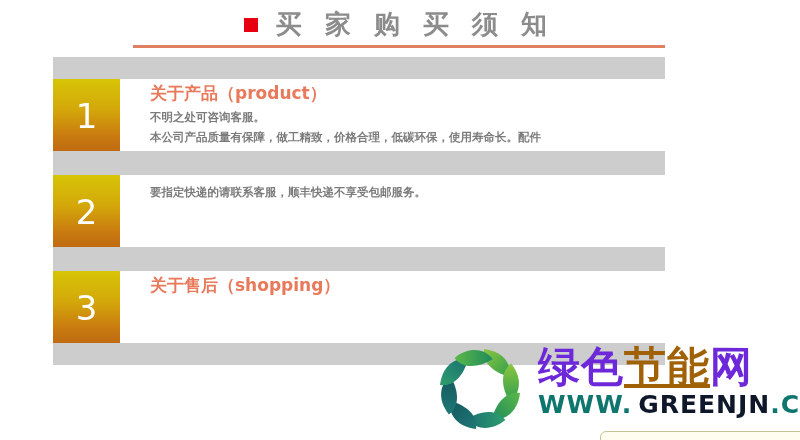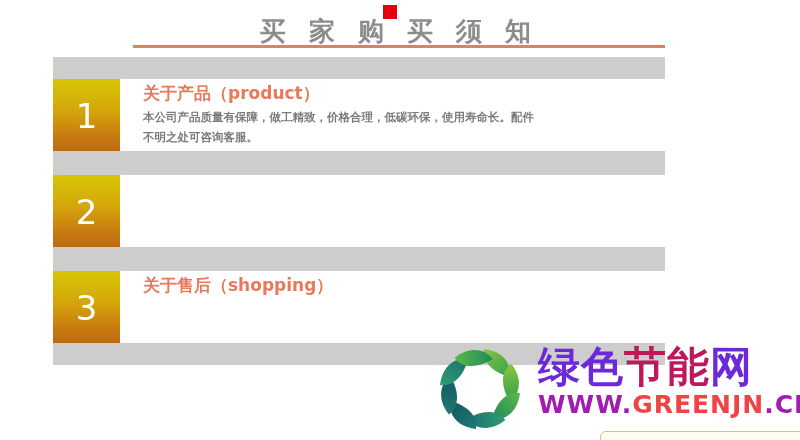--- a/index.html
+++ b/index.html
@@ -21,21 +21,20 @@
     left: 133px;
     top: 6px;
     width: 532px;
     height: 40px;
   }
   .title-row {
     display: flex;
     align-items: center;
     justify-content: center;
     height: 36px;
-    flex-direction: column;
   }
   .title-bullet {
     width: 14px;
     height: 14px;
     background: #e60012;
     margin-right: 18px;
     flex: none;
     position: relative;
     top: 1px;
   }
@@ -90,21 +89,21 @@
     font-family: "DejaVu Sans", "Liberation Sans", sans-serif;
     font-size: 34px;
     font-weight: normal;
     color: #ffffff;
     line-height: 1;
     position: relative;
     top: 1px;
   }
   .row-body {
     flex: 1;
-    padding-left: 23px;
+    padding-left: 30px;
     padding-top: 4px;
     box-sizing: border-box;
   }
   .row-heading {
     font-size: 17px;
     font-weight: bold;
     color: #e8795a;
     line-height: 1.25;
     white-space: nowrap;
   }
@@ -141,31 +140,31 @@
     top: 8px;
   }
   .wm-name {
     font-size: 42px;
     font-weight: bold;
     line-height: 1;
     letter-spacing: 1px;
     white-space: nowrap;
   }
   .wm-name .g { color: #6d28d9; }
-  .wm-name .o { color: #be185d; }
+  .wm-name .o { color: #a16207; text-decoration: underline; }
   .wm-url {
     font-size: 25px;
     font-weight: bold;
     letter-spacing: 1px;
     line-height: 1;
     margin-top: 4px;
     white-space: nowrap;
   }
-  .wm-url .g { color: #ef4444; }
-  .wm-url .o { color: #a21caf; margin-top: 32px; }
+  .wm-url .g { color: #0f172a; margin-left: 6px; }
+  .wm-url .o { color: #0f766e; margin-top: 32px; }
 
   
   .bottom-panel {
     position: absolute;
     left: 600px;
     top: 431px;
     width: 210px;
     height: 20px;
     background: #fffdf0;
     border: 1px solid #c9c39a;
@@ -187,33 +186,34 @@
 <div class="sections">
 
   <div class="gray-bar"></div>
   <div class="row">
     <div class="num-box">
       <span>1</span>
     </div>
     <div class="row-body">
       <div class="row-heading">关于产品（product）</div>
       <div class="row-text">
+        <div>不明之处可咨询客服。</div>
         <div>本公司产品质量有保障，做工精致，价格合理，低碳环保，使用寿命长。配件</div>
-        <div>不明之处可咨询客服。</div>
       </div>
     </div>
   </div>
 
   <div class="gray-bar tall"></div>
   <div class="row">
     <div class="num-box">
       <span>2</span>
     </div>
     <div class="row-body">
       <div class="row-text">
+        <div>要指定快递的请联系客服，顺丰快递不享受包邮服务。</div>
       </div>
     </div>
   </div>
 
   <div class="gray-bar tall"></div>
   <div class="row">
     <div class="num-box">
       <span>3</span>
     </div>
     <div class="row-body">

